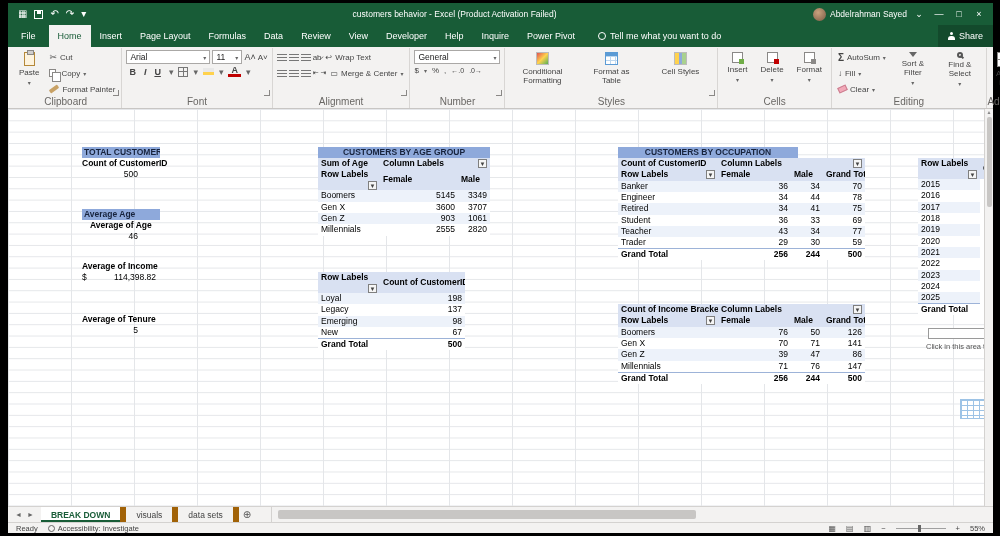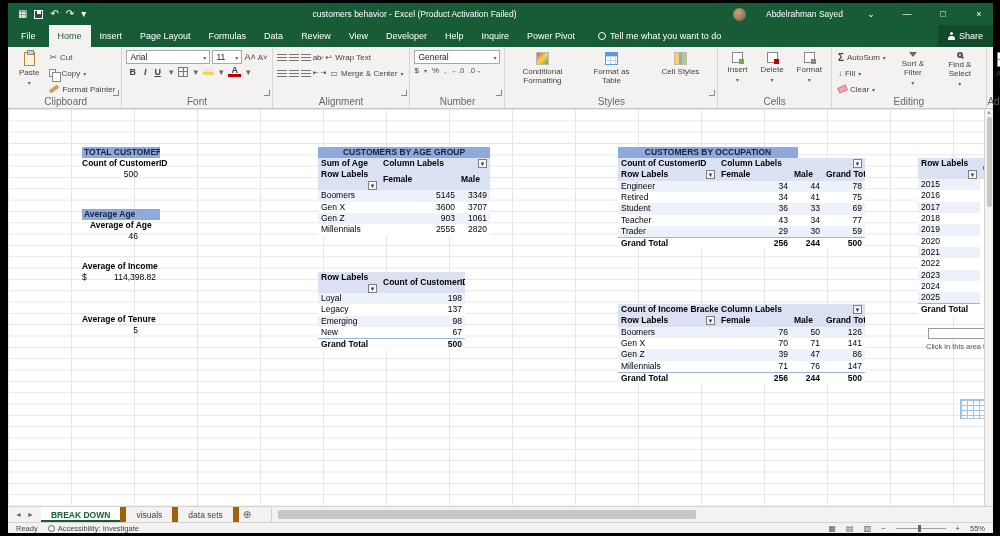--- a/index.html
+++ b/index.html
@@ -6,21 +6,21 @@
   html,body { width:1000px; height:536px; overflow:hidden; background:#000; font-family:"Liberation Sans","DejaVu Sans",sans-serif; }
   .window { position:absolute; left:8px; top:3px; width:985px; height:530px; background:#f3f2f1; display:flex; flex-direction:column; }
 
   
   .titlebar { height:22px; background:#185C37; color:#fff; display:flex; align-items:center; font-size:8.5px; flex:0 0 auto; }
   .qat { display:flex; align-items:center; gap:7px; padding:0 10px; }
   .qat span { font-size:10px; line-height:10px; color:#fff; }
   .i-disk { width:9px; height:9px; border:1px solid #fff; position:relative; display:inline-block; }
   .i-disk:after { content:""; position:absolute; top:0; left:2px; width:4px; height:3px; background:#fff; }
   .tb-title { flex:1; text-align:center; white-space:nowrap; overflow:hidden; }
-  .tb-right { display:flex; align-items:center; gap:20px; padding-right:6px; }
+  .tb-right { display:flex; align-items:center; gap:4px; padding-right:6px; }
   .avatar { width:13px; height:13px; border-radius:50%; background:radial-gradient(circle at 40% 35%, #c9a27e, #7a5a44); display:inline-block; }
   .winbtn { width:16px; text-align:center; font-size:9px; cursor:default; }
 
   
   .tabrow { height:22px; background:#185C37; display:flex; align-items:stretch; color:#fff; font-size:9px; flex:0 0 auto; }
   .rtab, .file-tab { padding:0 9px; display:flex; align-items:center; white-space:nowrap; }
   .file-tab { padding:0 13px; }
   .rtab.active { background:#f3f2f1; color:#185C37; }
   .tellme { display:flex; align-items:center; gap:4px; margin-left:14px; white-space:nowrap; }
   .bulb { width:8px; height:8px; border:1px solid #fff; border-radius:50%; display:inline-block; }
@@ -467,20 +467,26 @@
           </tr>
           <tr>
             <td><span>Row Labels</span><span class="fdrop">▼</span></td>
             <td>Female</td>
             <td>Male</td>
             <td>Grand Total</td>
           </tr>
         </thead>
         <tbody>
             <tr>
+              <td>Banker</td>
+              <td>36</td>
+              <td>34</td>
+              <td>70</td>
+            </tr>
+            <tr>
               <td>Engineer</td>
               <td>34</td>
               <td>44</td>
               <td>78</td>
             </tr>
             <tr>
               <td>Retired</td>
               <td>34</td>
               <td>41</td>
               <td>75</td>

